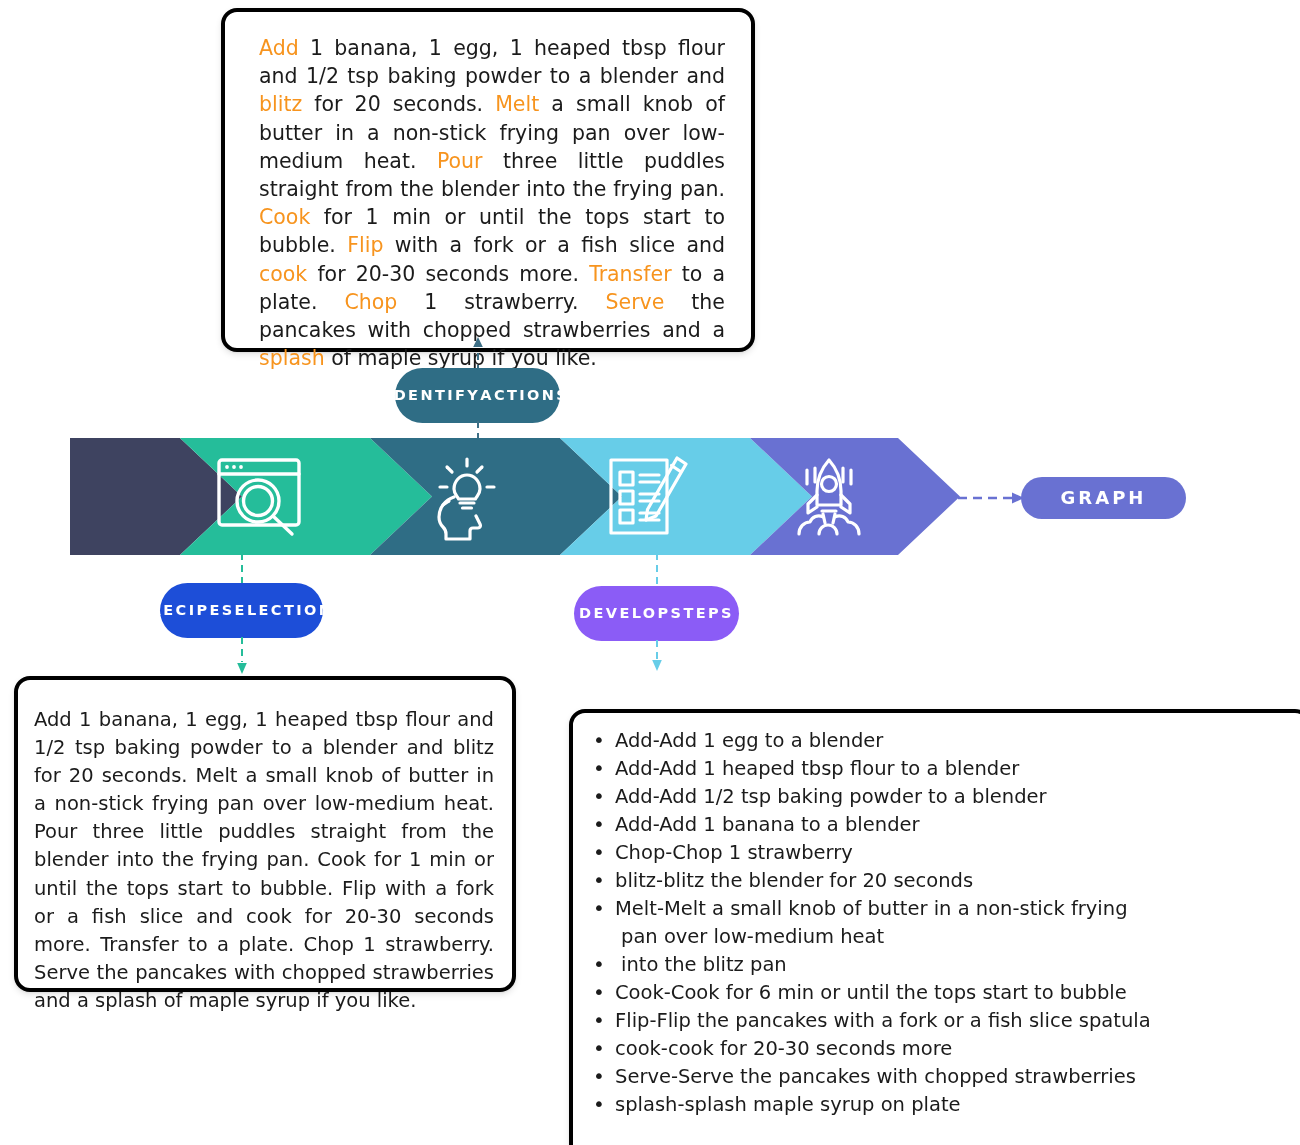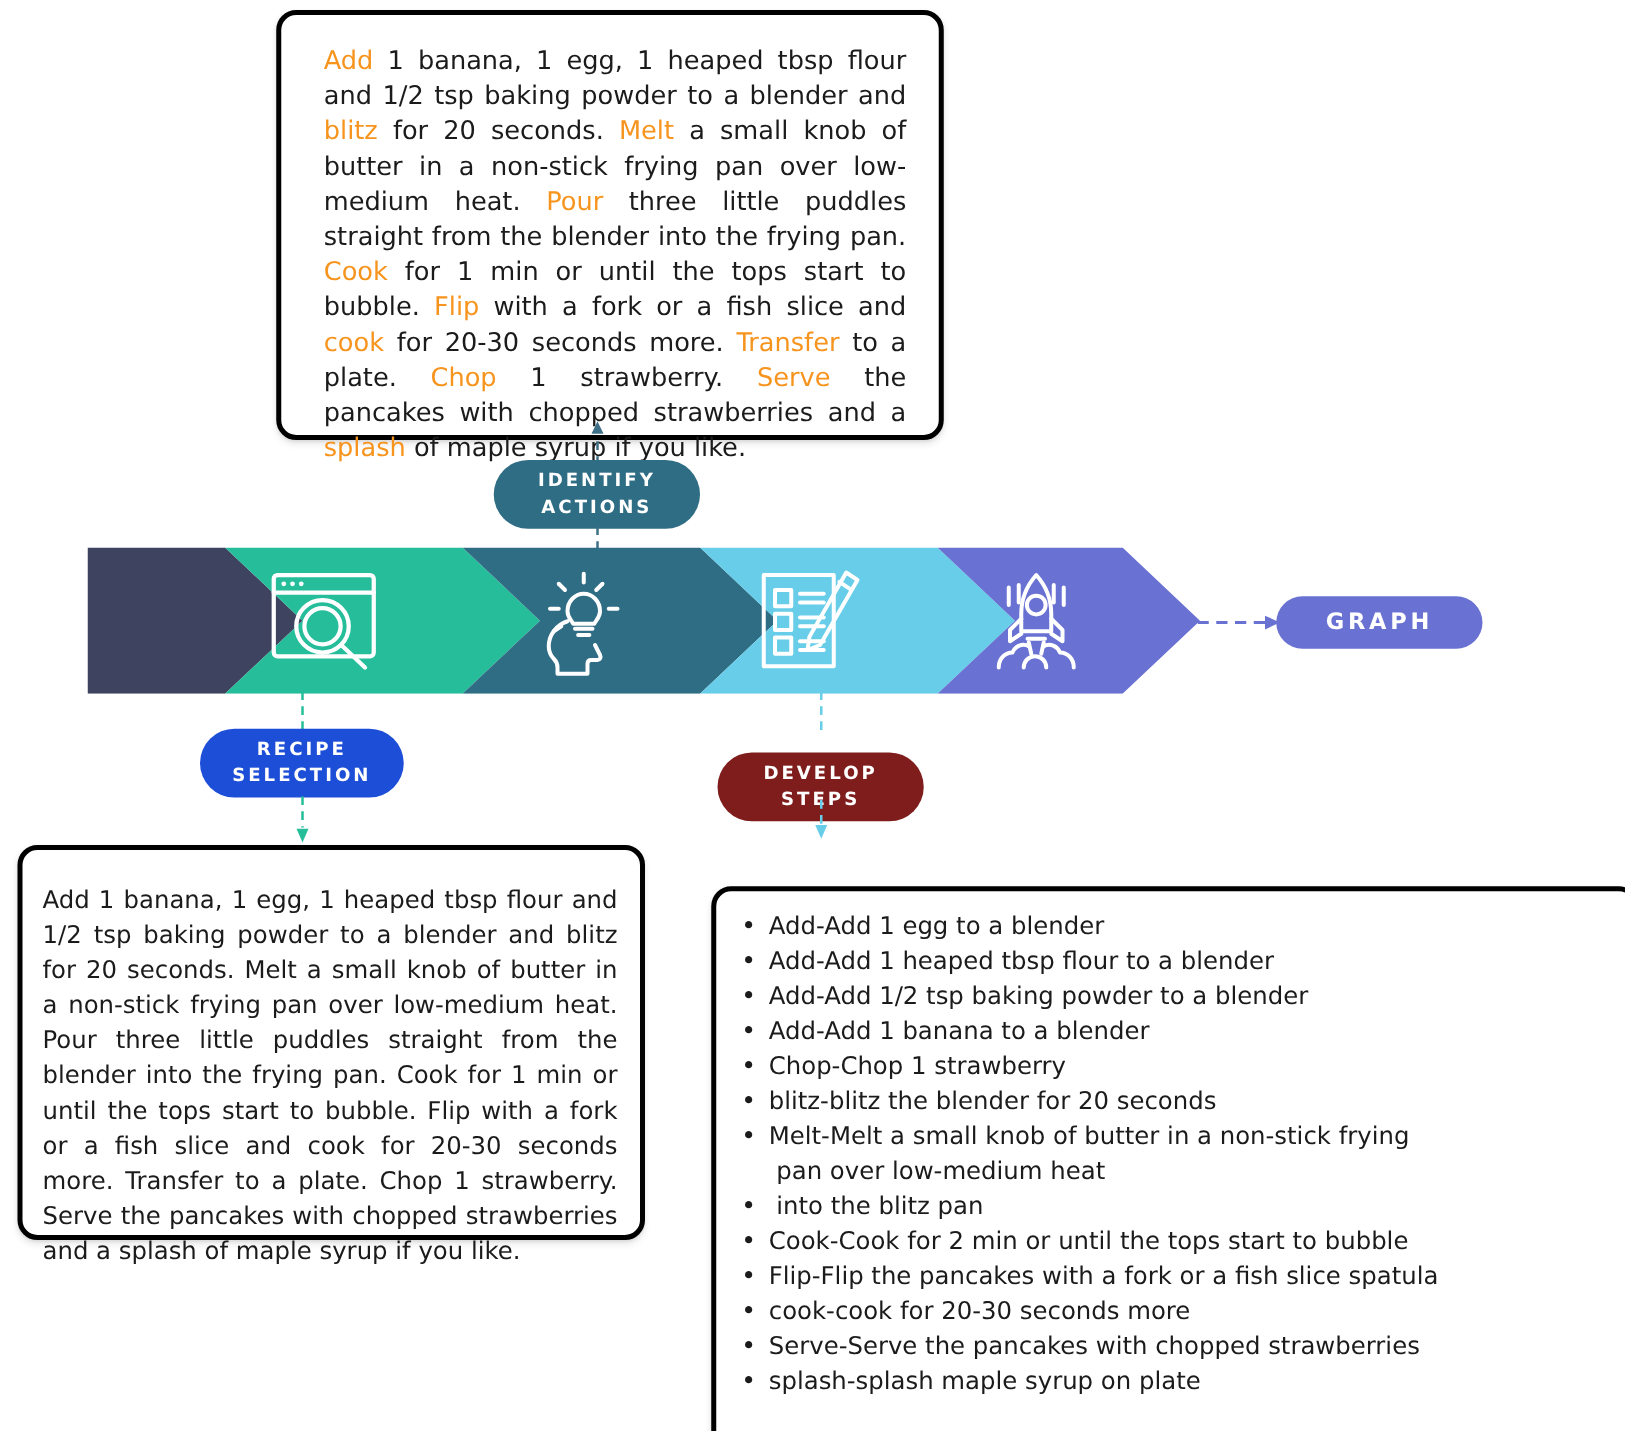--- a/index.html
+++ b/index.html
@@ -102,21 +102,20 @@
 
   .proc-icon {
     position: absolute;
     pointer-events: none;
   }
 
   
   .badge {
     position: absolute;
     display: flex;
-    flex-direction: column;
     align-items: center;
     justify-content: center;
     border-radius: 999px;
     color: #ffffff;
     font-weight: 700;
     letter-spacing: 2.4px;
     text-align: center;
     line-height: 1.42;
     box-sizing: border-box;
   }
@@ -131,24 +130,24 @@
   #badge-recipe {
     left: 160px;
     top: 583px;
     width: 163px;
     height: 55px;
     background: #1d4ed8;
     font-size: 14.5px;
   }
   #badge-develop {
     left: 574px;
-    top: 602px;
+    top: 586px;
     width: 165px;
     height: 55px;
-    background: #7f1d1d;
+    background: #8b5cf6;
     font-size: 14.5px;
   }
   #badge-graph {
     left: 1021px;
     top: 477px;
     width: 165px;
     height: 42px;
     background: #6971D2;
     font-size: 18px;
     letter-spacing: 3px;
@@ -295,19 +294,19 @@
 <div class="card" id="steps-card">
   <ul id="steps-list">
       <li><span>Add-Add 1 egg to a blender</span></li>
       <li><span>Add-Add 1 heaped tbsp flour to a blender</span></li>
       <li><span>Add-Add 1/2 tsp baking powder to a blender</span></li>
       <li><span>Add-Add 1 banana to a blender</span></li>
       <li><span>Chop-Chop 1 strawberry</span></li>
       <li><span>blitz-blitz the blender for 20 seconds</span></li>
       <li><span>Melt-Melt a small knob of butter in a non-stick frying</span><span class="cont">pan over low-medium heat</span></li>
       <li><span class="cont">into the blitz pan</span></li>
-      <li><span>Cook-Cook for 2 min or until the tops start to bubble</span></li>
+      <li><span>Cook-Cook for 6 min or until the tops start to bubble</span></li>
       <li><span>Flip-Flip the pancakes with a fork or a fish slice spatula</span></li>
       <li><span>cook-cook for 20-30 seconds more</span></li>
       <li><span>Serve-Serve the pancakes with chopped strawberries</span></li>
       <li><span>splash-splash maple syrup on plate</span></li>
     </ul>
 </div>
 
 </body></html>

